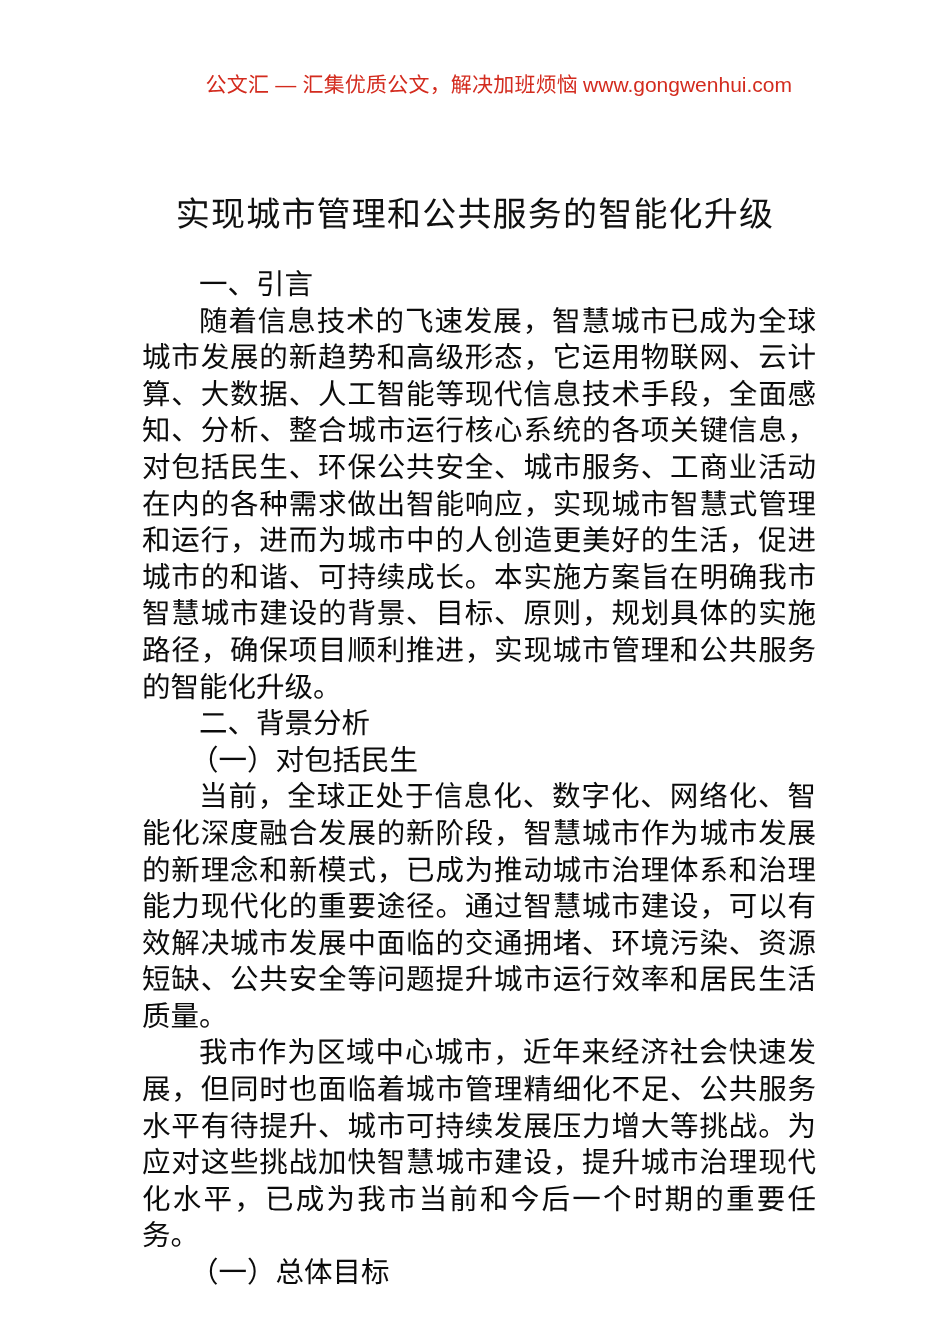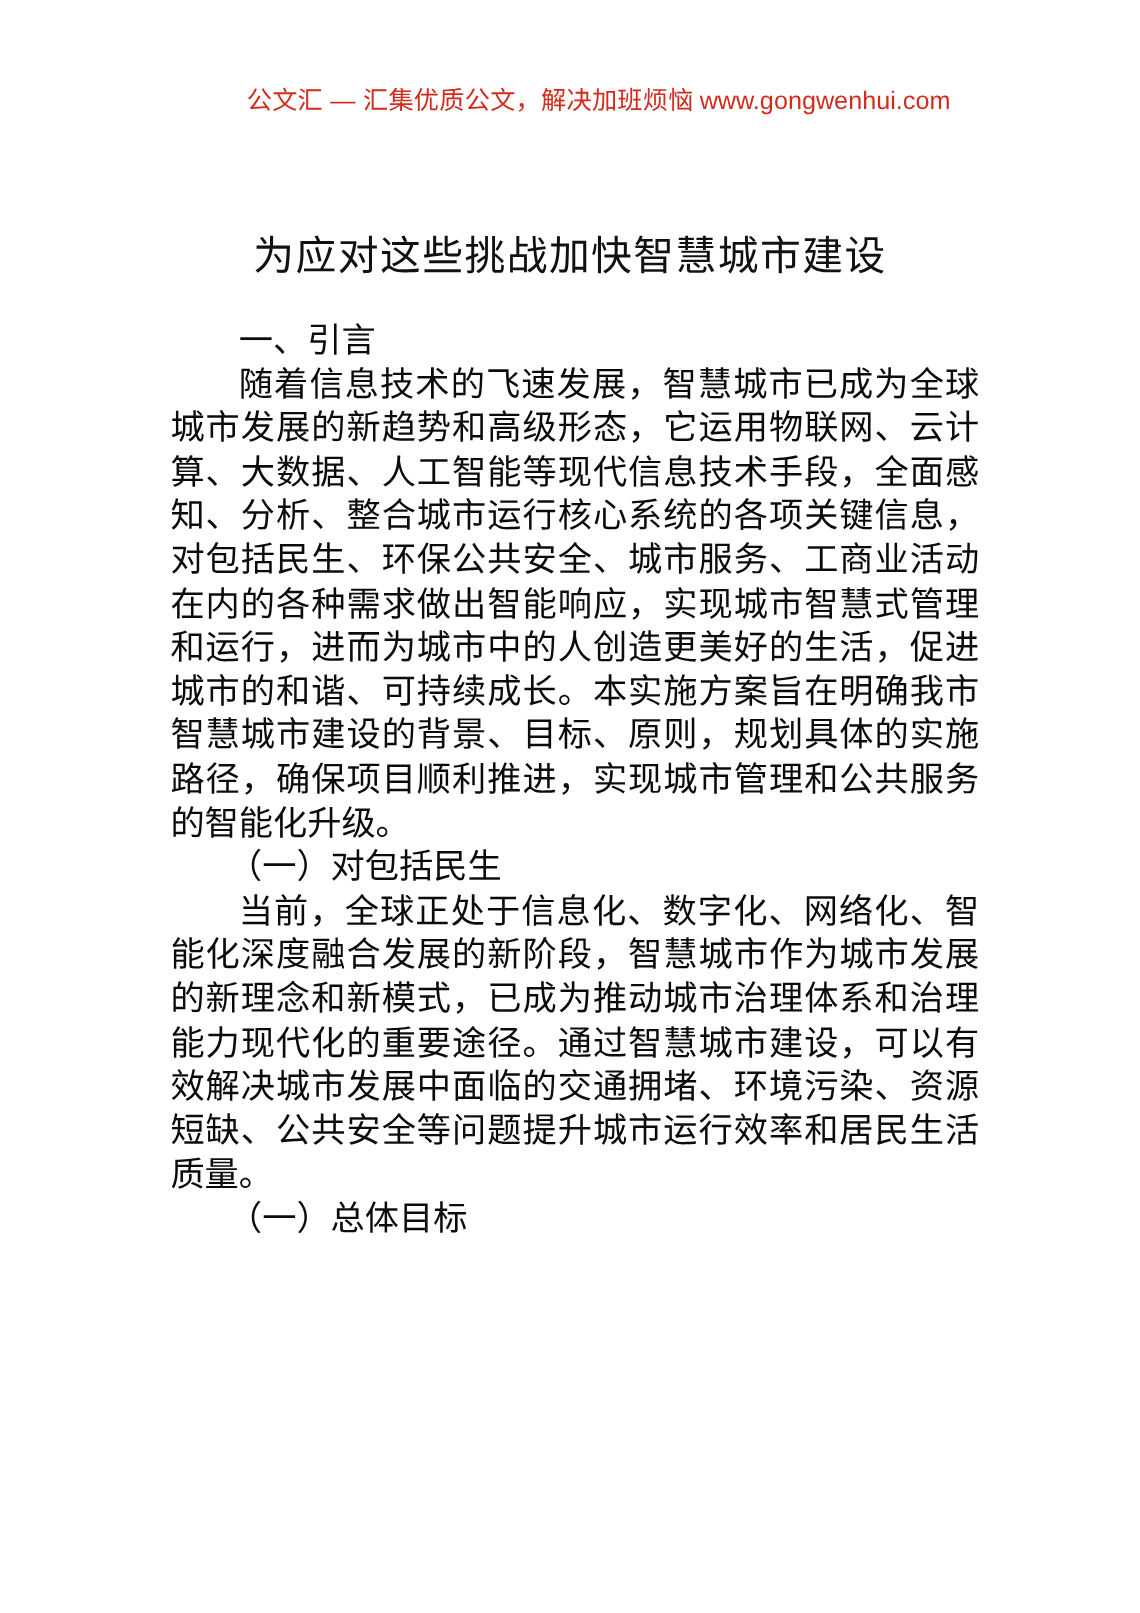--- a/index.html
+++ b/index.html
@@ -99,23 +99,25 @@
 </style>
 </head>
 <body>
 
 <div class="page">
 
   <div class="site-header">
     <span class="wm-text">公文汇 — 汇集优质公文，解决加班烦恼</span><span class="wm-url">www.gongwenhui.com</span>
   </div>
 
-  <h1 class="doc-title">为应对这些挑战加快智慧城市建设</h1>
+  <h1 class="doc-title">实现城市管理和公共服务的智能化升级</h1>
 
   <div class="doc-body">
       <p class="para heading">一、引言</p>
       <p class="para indent2">随着信息技术的飞速发展，智慧城市已成为全球城市发展的新趋势和高级形态，它运用物联网、云计算、大数据、人工智能等现代信息技术手段，全面感知、分析、整合城市运行核心系统的各项关键信息，对包括民生、环保公共安全、城市服务、工商业活动在内的各种需求做出智能响应，实现城市智慧式管理和运行，进而为城市中的人创造更美好的生活，促进城市的和谐、可持续成长。本实施方案旨在明确我市智慧城市建设的背景、目标、原则，规划具体的实施路径，确保项目顺利推进，实现城市管理和公共服务的智能化升级。</p>
+      <p class="para heading">二、背景分析</p>
       <p class="para subheading">（一）对包括民生</p>
       <p class="para indent2">当前，全球正处于信息化、数字化、网络化、智能化深度融合发展的新阶段，智慧城市作为城市发展的新理念和新模式，已成为推动城市治理体系和治理能力现代化的重要途径。通过智慧城市建设，可以有效解决城市发展中面临的交通拥堵、环境污染、资源短缺、公共安全等问题提升城市运行效率和居民生活质量。</p>
+      <p class="para indent2">我市作为区域中心城市，近年来经济社会快速发展，但同时也面临着城市管理精细化不足、公共服务水平有待提升、城市可持续发展压力增大等挑战。为应对这些挑战加快智慧城市建设，提升城市治理现代化水平，已成为我市当前和今后一个时期的重要任务。</p>
       <p class="para subheading">（一）总体目标</p>
     </div>
 
 </div>
 
 </body></html>

